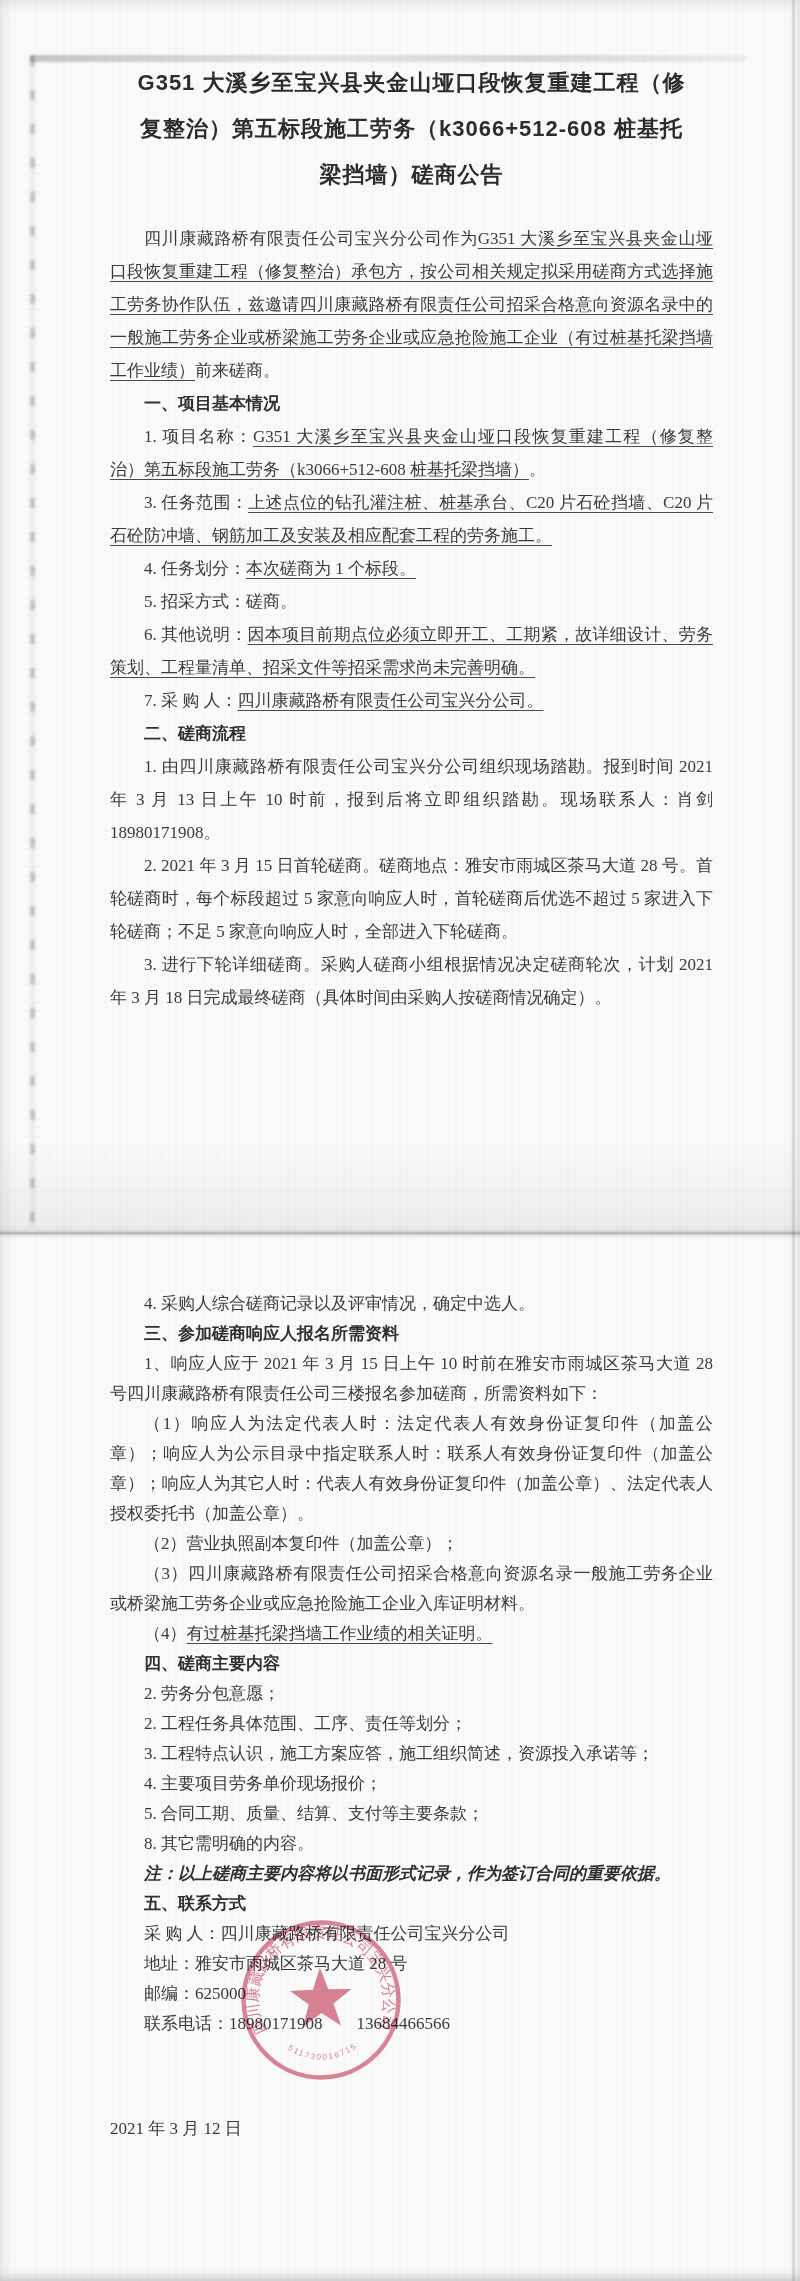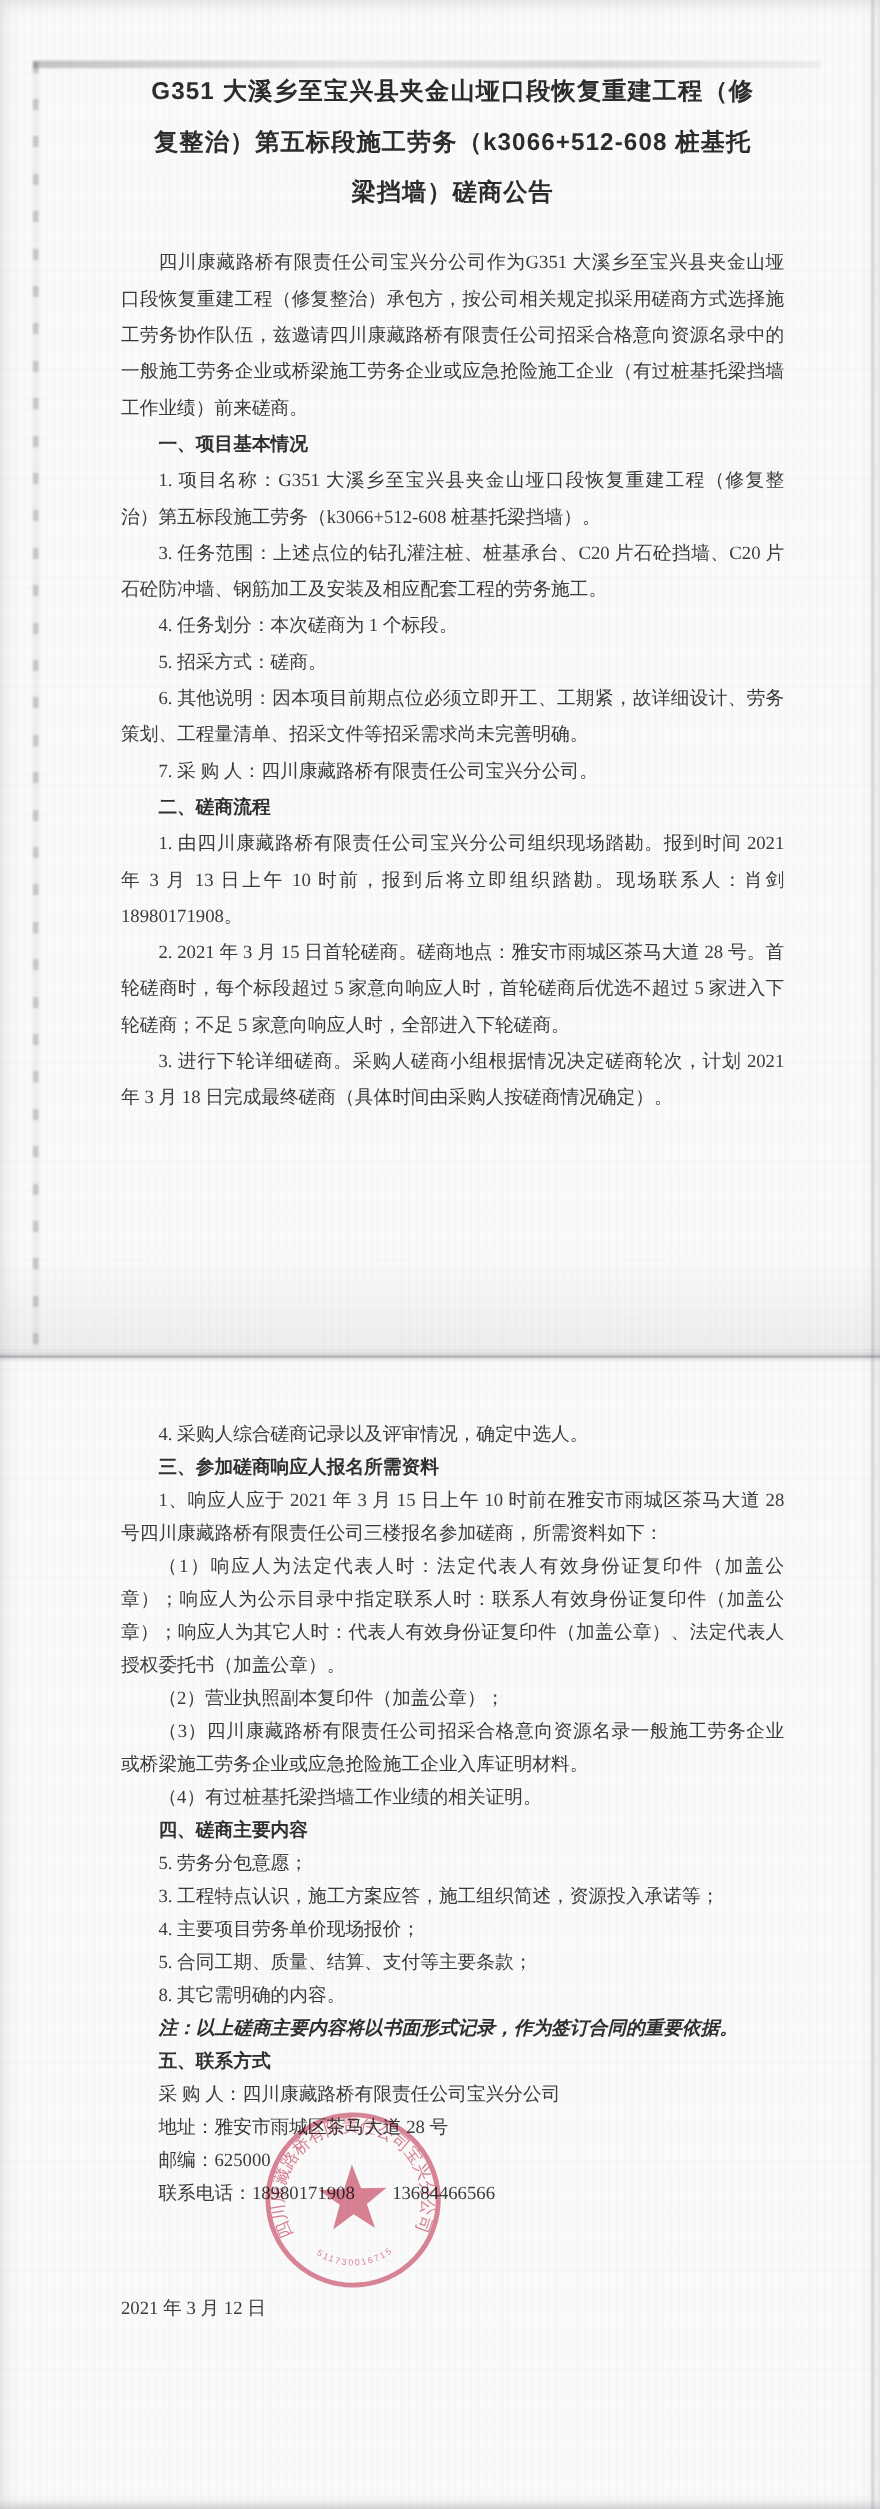--- a/index.html
+++ b/index.html
@@ -22,21 +22,21 @@
   .page1 p,.page1 h2{line-height:33px;font-size:17px;}
   .page2 p,.page2 h2{line-height:30px;font-size:17px;}
   h1.title{
     margin:0 0 24px 0;font-family:"Liberation Sans","DejaVu Sans",sans-serif;
     font-weight:700;font-size:22px;line-height:46px;text-align:center;
     color:#2c2c2c;letter-spacing:1px;
   }
   h1.title span{display:block;}
   .hd{font-family:"Liberation Sans","DejaVu Sans",sans-serif;font-weight:700;color:#303030;}
   .note{font-family:"Liberation Sans","DejaVu Sans",sans-serif;font-weight:700;color:#303030;text-indent:1.7em;font-style:italic;}
-  .u{text-underline-offset:4px;text-decoration-thickness:1px;text-decoration-color:#4a4a4a;}
+  .u{text-decoration:underline;text-underline-offset:4px;text-decoration-thickness:1px;text-decoration-color:#4a4a4a;}
   .date{margin-top:75px !important;text-align:right;padding-right:160px;text-indent:0 !important;}
   
   .top-edge{position:absolute;left:30px;top:55px;width:716px;height:7px;
     background:linear-gradient(90deg, rgba(55,55,62,.55), rgba(55,55,62,.22) 40%, rgba(55,55,62,.36) 70%, rgba(55,55,62,.12));
     filter:blur(1.2px);opacity:.5;}
   .left-edge{position:absolute;left:30px;top:56px;width:5px;height:1170px;
     background:repeating-linear-gradient(180deg, rgba(55,55,62,.5) 0 10px, rgba(55,55,62,.12) 10px 34px);
     filter:blur(1px);opacity:.55;}
   .right-edge{position:absolute;left:792px;top:0;width:3px;height:2281px;background:rgba(90,90,100,.16);}
   .pre-divider{position:absolute;left:0;top:1140px;width:800px;height:88px;
@@ -89,21 +89,22 @@
     <p>4. 采购人综合磋商记录以及评审情况，确定中选人。</p>
 
     <h2 class="hd">三、参加磋商响应人报名所需资料</h2>
     <p>1、响应人应于 2021 年 3 月 15 日上午 10 时前在雅安市雨城区茶马大道 28 号四川康藏路桥有限责任公司三楼报名参加磋商，所需资料如下：</p>
     <p><span>（1）</span><span>响应人为法定代表人时：法定代表人有效身份证复印件（加盖公章）；响应人为公示目录中指定联系人时：联系人有效身份证复印件（加盖公章）；响应人为其它人时：代表人有效身份证复印件（加盖公章）、法定代表人授权委托书（加盖公章）。</span></p>
     <p><span>（2）</span><span>营业执照副本复印件（加盖公章）；</span></p>
     <p><span>（3）</span><span>四川康藏路桥有限责任公司招采合格意向资源名录一般施工劳务企业或桥梁施工劳务企业或应急抢险施工企业入库证明材料。</span></p>
     <p><span>（4）</span><span class="u">有过桩基托梁挡墙工作业绩的相关证明。</span></p>
 
     <h2 class="hd">四、磋商主要内容</h2>
-    <p>5. 劳务分包意愿；</p>
+    <p>2. 劳务分包意愿；</p>
+    <p>2. 工程任务具体范围、工序、责任等划分；</p>
     <p>3. 工程特点认识，施工方案应答，施工组织简述，资源投入承诺等；</p>
     <p>4. 主要项目劳务单价现场报价；</p>
     <p>5. 合同工期、质量、结算、支付等主要条款；</p>
     <p>8. 其它需明确的内容。</p>
     <p class="note">注：以上磋商主要内容将以书面形式记录，作为签订合同的重要依据。</p>
 
     <h2 class="hd">五、联系方式</h2>
     <p><span>采 购 人：</span><span>四川康藏路桥有限责任公司宝兴分公司</span></p>
     <p><span>地址：</span><span>雅安市雨城区茶马大道 28 号</span></p>
     <p><span>邮编：</span><span>625000</span></p>

